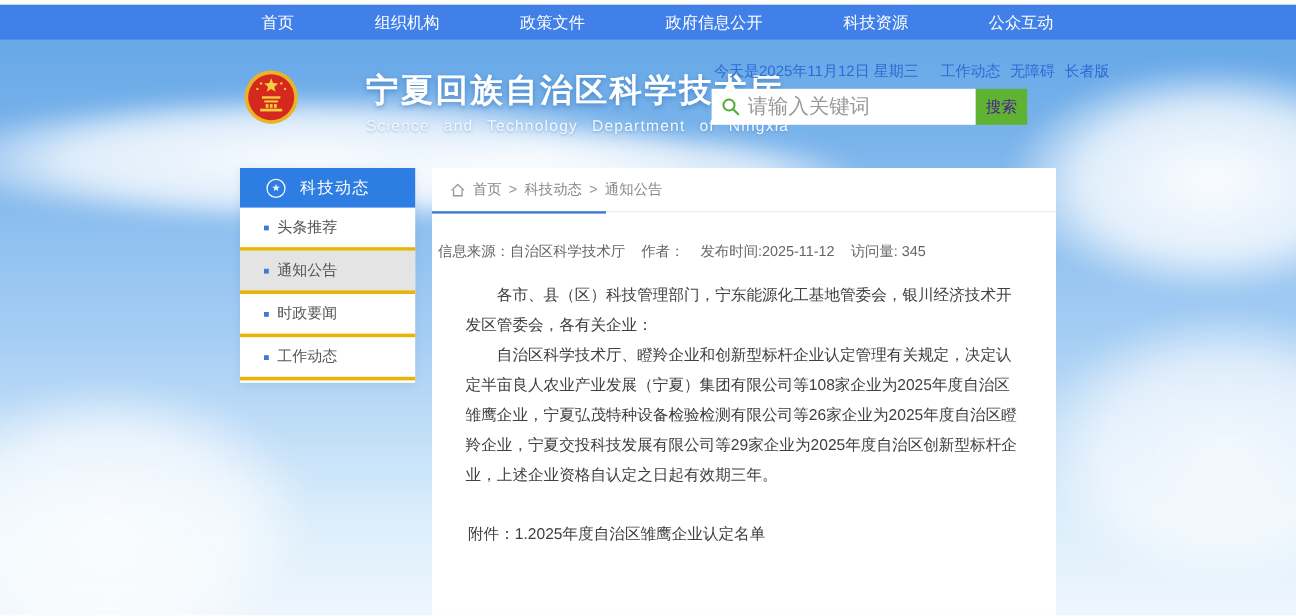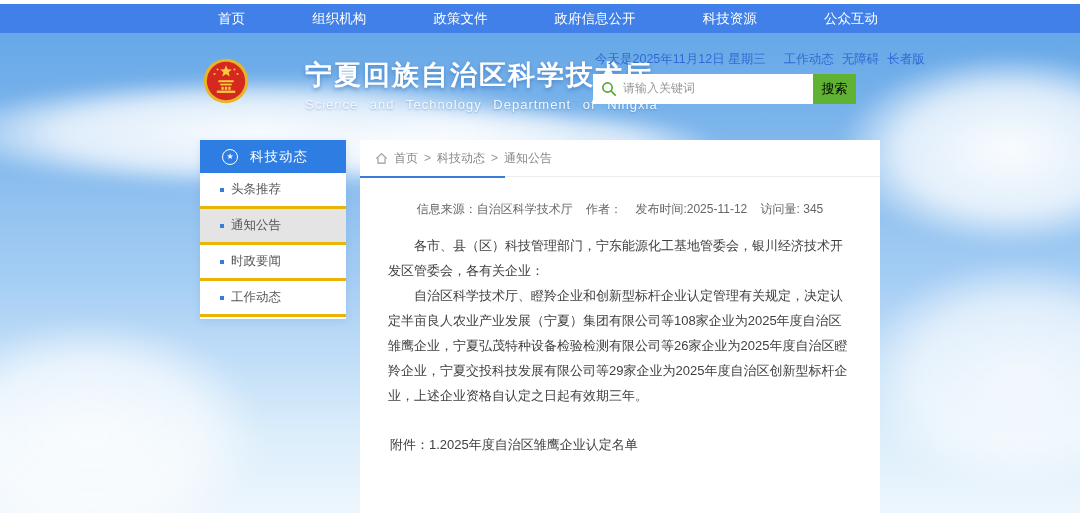--- a/index.html
+++ b/index.html
@@ -30,24 +30,24 @@
                    margin-top:5px; text-shadow:0 1px 2px rgba(26,84,158,.35); }
 
   .header-right-top { position:absolute; left:595px; top:51px; width:285px; display:flex;
                       font-size:12.5px; color:#2e6bd4; }
   .date-text { margin-right:18px; white-space:nowrap; }
   .quick-link { color:#2e6bd4; text-decoration:none; margin-right:8px; cursor:pointer; white-space:nowrap; }
 
   .search-bar { position:absolute; left:593px; top:74px; width:263px; height:30px; display:flex; }
   .search-input-wrap { position:relative; width:220px; height:30px; background:#ffffff; }
   .search-input { width:100%; height:100%; border:none; outline:none; padding:0 8px 0 30px;
-                  font-size:12px; color:#333; background:transparent; font-family:Liberation Mono, monospace; }
+                  font-size:17px; color:#333; background:transparent; font-family:Liberation Serif, serif; }
   .search-input::placeholder { color:#999; }
   .search-icon { position:absolute; left:8px; top:7px; width:16px; height:16px; }
-  .search-btn { width:43px; height:30px; background:#5fb232; color:#000000; border:none; font-size:13px;
+  .search-btn { width:43px; height:30px; background:#5fb232; color:#4c1d95; border:none; font-size:13px;
                 cursor:pointer; font-family:inherit; }
 
   .sidebar { position:absolute; left:200px; top:140px; width:146px; background:#ffffff;
              box-shadow:0 2px 8px rgba(40,90,160,.12); padding-bottom:2px; }
   .sidebar-head { height:33px; background:#2e7de2; display:flex; align-items:center; padding-left:22px; }
   .sidebar-badge { width:16px; height:16px; border:1.4px solid #ffffff; border-radius:50%;
                    color:#ffffff; font-size:8px; display:flex; align-items:center; justify-content:center; }
   .sidebar-head-title { color:#ffffff; font-size:13.5px; margin-left:12px; letter-spacing:1px; }
   .sidebar-list { list-style:none; }
   .sidebar-item { height:36px; display:flex; align-items:center; padding-left:20px; cursor:pointer;
@@ -59,21 +59,21 @@
                 background:#ffffff; overflow:hidden; }
   .breadcrumb { position:relative; height:37px; display:flex; align-items:center; padding-left:15px;
                 font-size:12px; color:#888; border-bottom:1px solid #ececec; }
   .crumb-link { color:#888; text-decoration:none; cursor:pointer; margin:0 4px; }
   .crumb-sep { color:#999; margin:0 2px; }
   .crumb-underline { position:absolute; left:0; bottom:-2px; width:145px; height:2px; background:#3a7bd5; }
   .home-icon { width:13px; height:13px; margin-right:2px; }
 
   .article-title { margin:20px 42px 0; text-align:center; font-size:17.5px; font-weight:bold;
                    color:#333; line-height:27px; }
-  .article-meta { margin-top:24px; text-align:center; font-size:12px; color:#666; }
+  .article-meta { margin-top:24px; text-align:left; font-size:12px; color:#666; }
   .article-meta span { margin:0 5px; }
   .article-body { margin-top:15px; padding:0 28px; font-size:13px; color:#404040; line-height:25px; }
   .article-body p { text-indent:2em; }
   .attachments { margin-top:26px; padding-left:30px; display:flex; font-size:13px; color:#404040; }
   .attach-label { white-space:nowrap; line-height:22px; }
   .attach-list { list-style:none; line-height:22px; }
   .attach-item { cursor:pointer; }
 </style>
 </head>
 <body>

